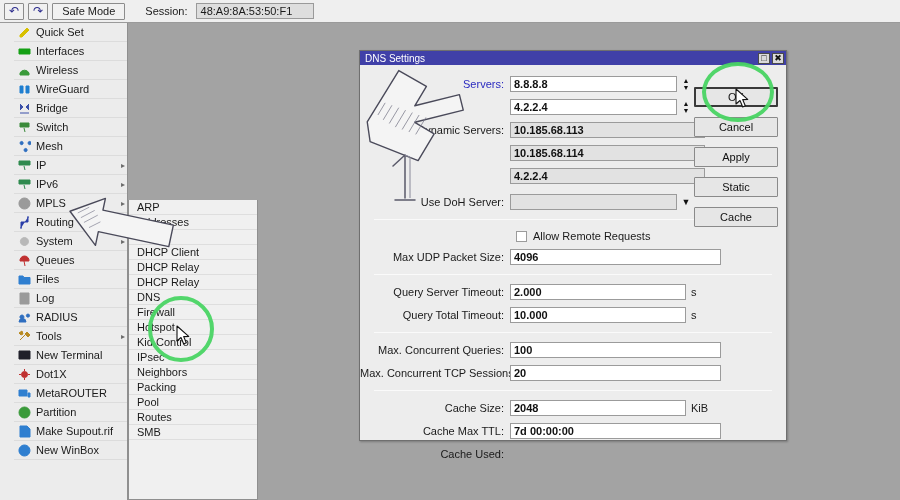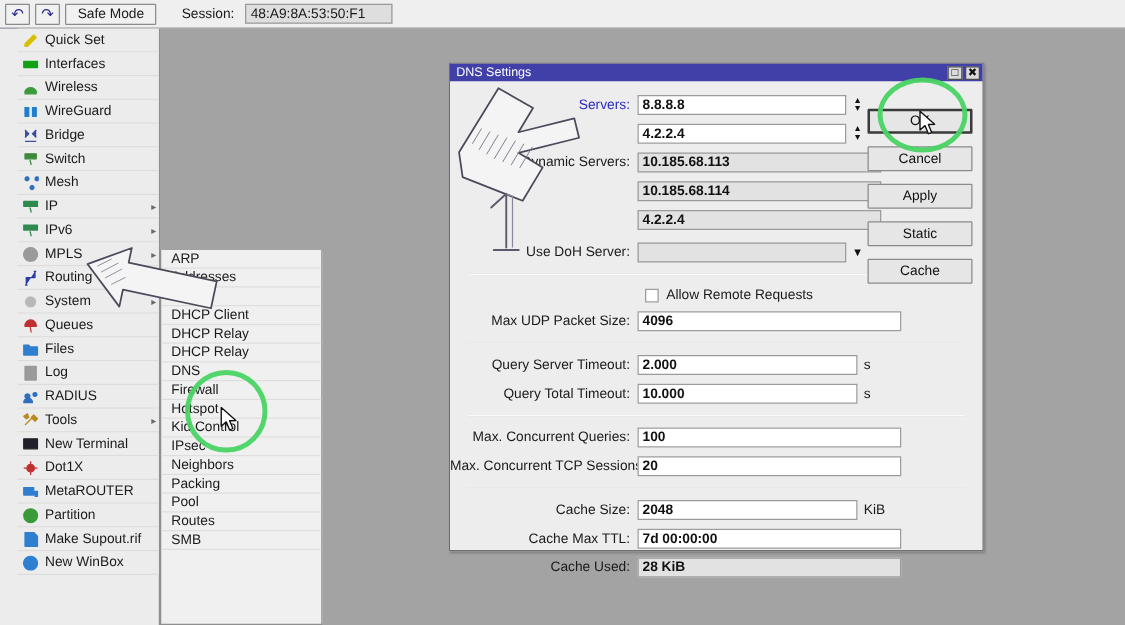--- a/index.html
+++ b/index.html
@@ -438,21 +438,20 @@
       <div class="lbl">Cache Size:</div>
       <div class="fld" style="width:176px">2048</div>
       <div class="unit">KiB</div>
     </div>
     <div class="row">
       <div class="lbl">Cache Max TTL:</div>
       <div class="fld w-wide">7d 00:00:00</div>
     </div>
     <div class="row">
       <div class="lbl">Cache Used:</div>
-      <div class="fld ro w-wide">28 KiB</div>
     </div>
 
     <div id="btncol">
         <div class="dbtn primary">OK</div>
         <div class="dbtn">Cancel</div>
         <div class="dbtn">Apply</div>
         <div class="dbtn">Static</div>
         <div class="dbtn">Cache</div>
       </div>
   </div>

